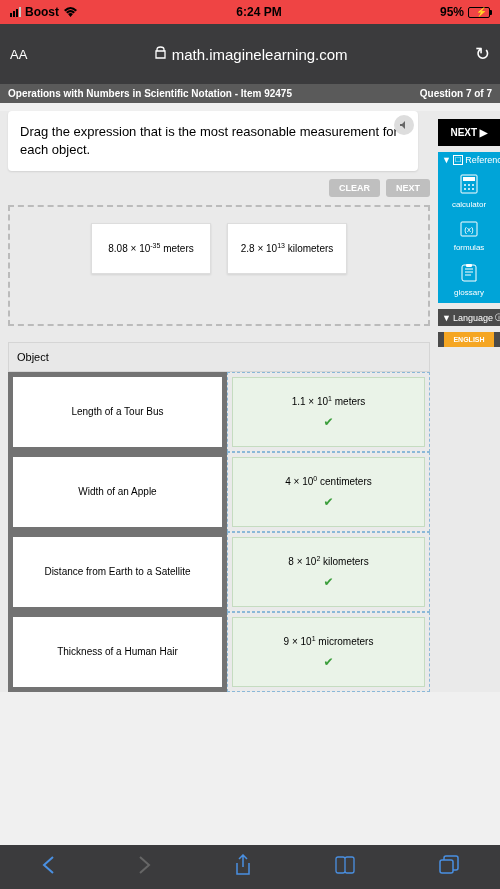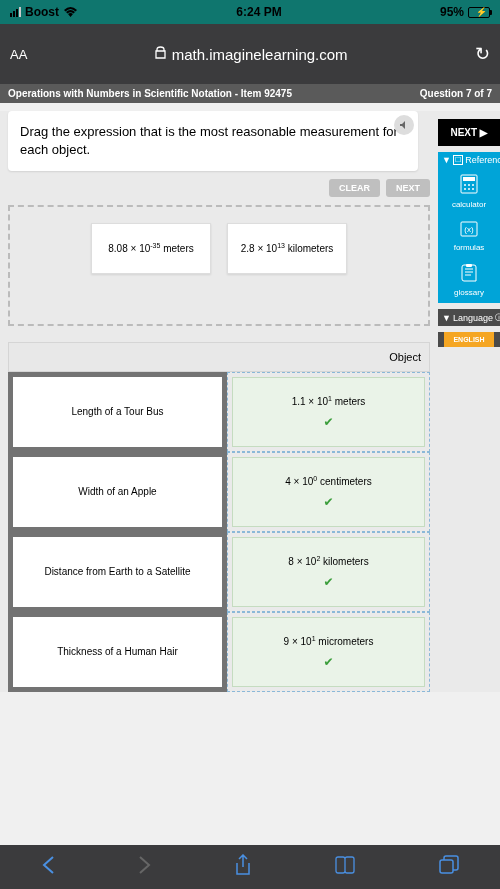--- a/index.html
+++ b/index.html
@@ -1,18 +1,18 @@
 <!DOCTYPE html>
 <html><head>
 <meta charset="utf-8">
 <style>
 * { margin: 0; padding: 0; box-sizing: border-box; font-family: -apple-system, Helvetica, Arial, sans-serif; }
 body { width: 500px; height: 889px; background: #f0f0f0; overflow: hidden; }
 
-.status-bar { height: 24px; background: #0f766e; display: flex; align-items: center; justify-content: space-between; padding: 0 10px; font-size: 12px; font-weight: 600; }
+.status-bar { height: 24px; background: #ef4444; display: flex; align-items: center; justify-content: space-between; padding: 0 10px; font-size: 12px; font-weight: 600; }
 .status-left { display: flex; align-items: center; gap: 4px; }
 .status-right { display: flex; align-items: center; gap: 4px; }
 .signal-bars { display: flex; align-items: flex-end; gap: 1px; }
 .bar { width: 2px; background: #000; }
 .b1 { height: 4px; } .b2 { height: 6px; } .b3 { height: 8px; } .b4 { height: 10px; background: #ccc; }
 .wifi-icon { font-size: 14px; }
 .battery-icon { width: 22px; height: 11px; border: 1px solid #000; border-radius: 2px; position: relative; display: inline-block; }
 .battery-icon::after { content: ''; position: absolute; right: -3px; top: 2px; width: 2px; height: 5px; background: #000; border-radius: 0 1px 1px 0; }
 .battery-fill { height: 100%; width: 95%; background: #3ac04a; border-radius: 1px; }
 .bolt { position: absolute; left: 7px; top: -1px; font-size: 9px; color: #000; }
@@ -40,21 +40,21 @@
 .lang-btn { background: #f5a623; color: #fff; font-size: 7px; font-weight: 700; padding: 4px; margin: 6px; text-align: center; }
 
 .action-row { display: flex; justify-content: flex-end; gap: 6px; padding: 0 70px 8px 0; }
 .pill-btn { background: #bfbfbf; color: #fff; font-size: 9px; font-weight: 700; padding: 4px 10px; border-radius: 3px; }
 
 .drag-pool { border: 2px dashed #bbb; margin: 0 70px 16px 8px; padding: 16px 8px 50px; display: flex; gap: 16px; justify-content: center; }
 .drag-card { background: #fff; border: 1px solid #ddd; padding: 18px 8px; font-size: 10px; text-align: center; width: 120px; box-shadow: 0 1px 2px rgba(0,0,0,0.1); }
 
 .answer-table { margin: 0 70px 0 8px; }
 .table-header { display: flex; background: #e8e8e8; }
-.th { flex: 1; text-align: right; padding: 8px; font-size: 11px; border: 1px solid #d5d5d5; }
+.th { flex: 1; text-align: left; padding: 8px; font-size: 11px; border: 1px solid #d5d5d5; }
 .table-row { display: flex; }
 .td-label { flex: 1; background: #fff; display: flex; align-items: center; justify-content: center; font-size: 10px; padding: 8px; border: 5px solid #737373; min-height: 80px; }
 .td-drop { flex: 1; padding: 4px; border: 1px dashed #8bb8d8; }
 .drop-card { background: #eaf3e8; border: 1px solid #c5dcc0; height: 100%; min-height: 70px; display: flex; flex-direction: column; align-items: center; justify-content: center; font-size: 10px; position: relative; }
 .check-mark { color: #3a9d3a; font-size: 12px; margin-top: 8px; }
 
 .bottom-bar { position: absolute; bottom: 0; left: 0; right: 0; height: 44px; background: #3b3b3d; display: flex; align-items: center; justify-content: space-around; }
 .bottom-icon { color: #4a90e2; font-size: 20px; }
 .bottom-icon.disabled { color: #666; }
 

